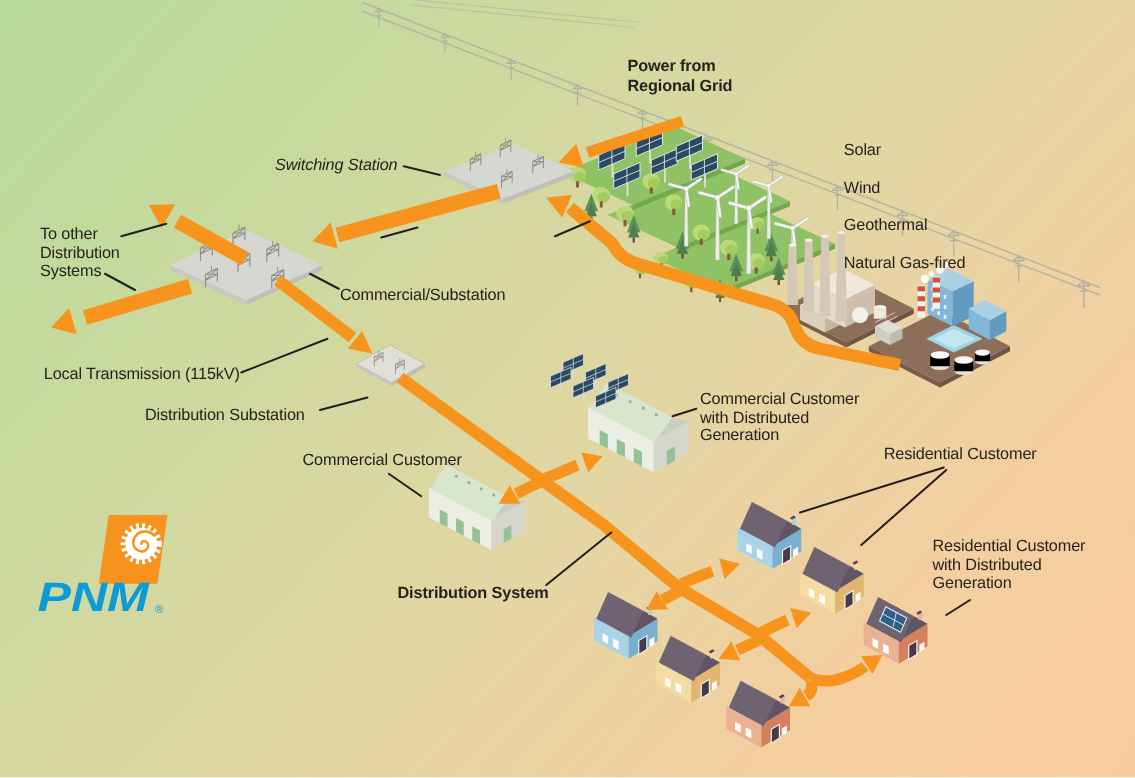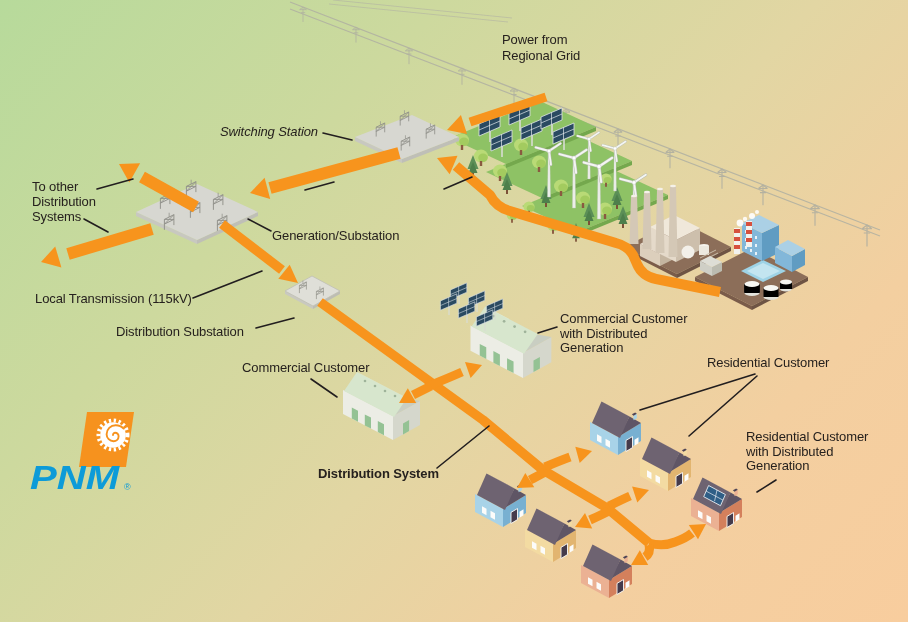--- a/index.html
+++ b/index.html
@@ -360,32 +360,38 @@
     <g>
       <circle cx="113" cy="435" r="14.5" fill="none" stroke="#ffffff" stroke-width="4" stroke-dasharray="2.3 2.6"></circle>
       <circle cx="113" cy="435" r="12.8" fill="#ffffff"></circle>
       <path d="M113,435 a2.2,2.2 0 0 1 2.2,-2.2 a3.4,3.4 0 0 1 3.4,3.4 a5,5 0 0 1 -5,5 a7,7 0 0 1 -7,-7 a9,9 0 0 1 9,-9 a10.6,10.6 0 0 1 8,3.4" fill="none" stroke="#f6921e" stroke-width="1.9" stroke-linecap="round"></path>
     </g>
     <text x="30" y="489" font-family="Liberation Sans, sans-serif" font-style="italic" font-weight="bold" font-size="33" fill="#0d9bd8" textLength="89" lengthAdjust="spacingAndGlyphs">PNM</text>
     <text x="124" y="490" font-family="Liberation Sans, sans-serif" font-size="9" fill="#0d9bd8">®</text>
   </g>
 </svg>
 
-<div class="lbl" style="left:502px;top:32px;">Power from
+<div class="lbl" style="left:502px;top:45px;font-weight:bold;">Power from
 Regional Grid</div>
 
+<div class="lbl" style="left:675px;top:97px;">
+  <div class="baseload-item">Solar</div>
+  <div class="baseload-item">Wind</div>
+  <div class="baseload-item">Geothermal</div>
+  <div class="baseload-item">Natural Gas-fired</div>
+</div>
 
 <div class="lbl" id="lbl-switching-station" style="left:186px;top:124px;font-style:italic;">Switching Station</div>
 
 <div class="lbl" style="left:32px;top:179px;line-height:15px;">To other
 Distribution
 Systems</div>
 
 
-<div class="lbl" style="left:272px;top:228px;">Generation/Substation</div>
+<div class="lbl" style="left:272px;top:228px;">Commercial/Substation</div>
 
 <div class="lbl" style="left:35px;top:291px;">Local Transmission (115kV)</div>
 
 <div class="lbl" style="left:116px;top:324px;">Distribution Substation</div>
 
 <div class="lbl" style="left:242px;top:360px;">Commercial Customer</div>
 
 <div class="lbl" style="left:560px;top:312px;line-height:14.5px;">Commercial Customer
 with Distributed
 Generation</div>

